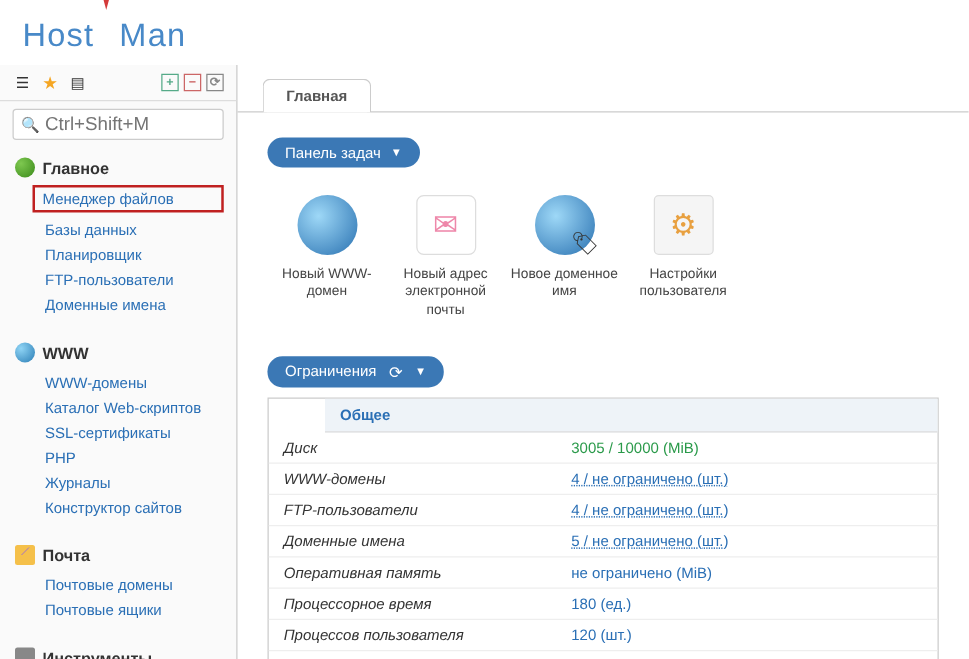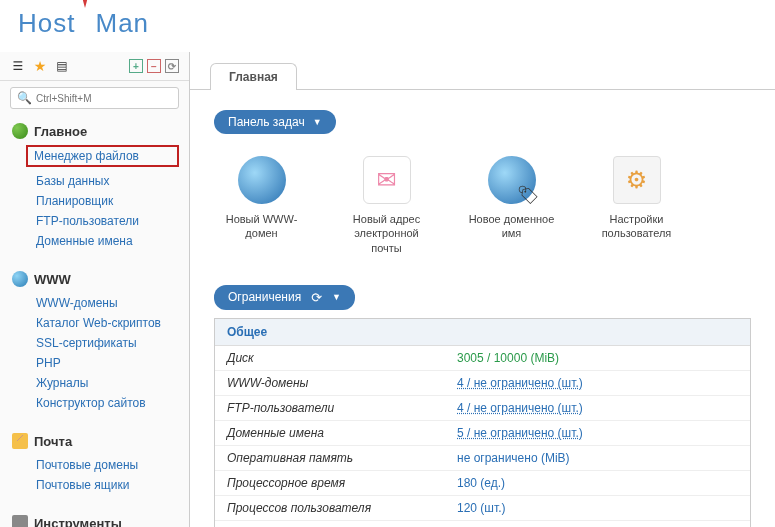--- a/index.html
+++ b/index.html
@@ -1,66 +1,66 @@
 <!DOCTYPE html>
 <html><head>
 <meta charset="utf-8">
 <style>
 * { box-sizing: border-box; margin: 0; padding: 0; }
 body { font-family: Arial, sans-serif; font-size: 12px; color: #333; background: #fff; width: 775px; }
-.logo { display: flex; align-items: flex-start; padding: 8px 18px; }
+.logo { display: flex; align-items: flex-end; padding: 8px 18px; }
 .logo-text { font-size: 26px; color: #4889c8; font-weight: 400; letter-spacing: 1px; }
 .logo-tie { display: inline-block; width: 14px; height: 36px; margin: 0 3px; position: relative; }
 .tie-knot { width: 14px; height: 10px; background: #6bb0e8; border-radius: 2px; }
 .tie-body { width: 0; height: 0; border-left: 7px solid transparent; border-right: 7px solid transparent; border-top: 26px solid #d43a3a; margin-top: -2px; }
 .layout { display: flex; }
 .sidebar { width: 190px; border-right: 1px solid #ccc; background: #fafafa; padding-bottom: 20px; }
 .toolbar { display: flex; align-items: center; gap: 6px; padding: 6px 10px; border-bottom: 1px solid #ddd; }
 .tb-icon { width: 16px; height: 16px; display: inline-flex; align-items: center; justify-content: center; font-size: 12px; cursor: pointer; }
 .star { color: #f5a623; font-size: 14px; }
 .right-tb { margin-left: auto; display: flex; gap: 4px; }
 .sq-btn { width: 14px; height: 14px; border: 1px solid #5a8; display: flex; align-items: center; justify-content: center; font-size: 10px; font-weight: bold; color: #5a8; cursor: pointer; }
 .sq-btn.minus { border-color: #c66; color: #c66; }
 .sq-btn.ref { border-color: #888; color: #888; }
 .search-box { margin: 6px 10px; border: 1px solid #ccc; border-radius: 3px; display: flex; align-items: center; padding: 3px 6px; background: #fff; }
-.search-box input { border: none; outline: none; width: 100%; font-size: 10px; color: #999; }
+.search-box input { border: none; outline: none; width: 100%; font-size: 15px; color: #999; }
 .mag { color: #bbb; margin-right: 4px; font-size: 12px; }
 .section { margin-top: 10px; }
 .sec-header { display: flex; align-items: center; gap: 6px; padding: 4px 12px; font-weight: bold; color: #333; font-size: 13px; cursor: pointer; }
 .sec-icon { width: 16px; height: 16px; display: inline-block; border-radius: 50%; }
 .globe { background: radial-gradient(circle at 30% 30%, #7ec850, #3a8a1a); position: relative; }
 .www-icon { background: radial-gradient(circle at 30% 30%, #8fd4f5, #2a7db5); }
 .mail-icon { background: #f5c04a; border-radius: 2px; position: relative; }
 .mail-icon::after { content: ''; position: absolute; top: 2px; left: 2px; right: 2px; height: 6px; background: linear-gradient(135deg, transparent 45%, #c98 45%, #c98 55%, transparent 55%); }
 .tools-icon { background: #888; border-radius: 2px; }
 .sec-items { padding: 2px 0 6px 36px; }
 .sec-items a { display: block; padding: 3px 0; color: #2a6fb5; text-decoration: none; font-size: 12px; cursor: pointer; }
 .highlight-box { border: 2px solid #c02020; padding: 2px 6px; margin: 2px 10px 2px 26px; }
 .highlight-box a { color: #2a6fb5; text-decoration: none; }
 .content { flex: 1; padding: 0; }
 .tabs { padding: 10px 0 0 20px; border-bottom: 1px solid #ccc; font-weight: bold; }
 .tab { display: inline-block; padding: 6px 18px; border: 1px solid #ccc; border-bottom: none; border-radius: 6px 6px 0 0; background: #fff; font-size: 12px; color: #555; cursor: pointer; position: relative; top: 1px; }
 .panel-area { padding: 20px 24px; }
 .panel-btn { display: inline-flex; align-items: center; gap: 8px; background: #3b78b5; color: #fff; padding: 5px 14px; border-radius: 12px; font-size: 12px; cursor: pointer; }
 .panel-btn .chev { font-size: 9px; }
-.task-grid { display: flex; gap: 30px; margin: 22px 0 30px 0; }
+.task-grid { display: flex; margin: 22px 0 30px 0; }
 .task-item { width: 95px; text-align: center; cursor: pointer; }
 .task-icon { width: 48px; height: 48px; margin: 0 auto 8px auto; border-radius: 6px; display: flex; align-items: center; justify-content: center; font-size: 28px; }
 .ic-globe { background: radial-gradient(circle at 35% 35%, #9ed8f7, #2870b0); border-radius: 50%; color: #fff; }
 .ic-mail { background: #fff; border: 1px solid #ddd; position: relative; }
 .ic-mail::before { content: '✉'; font-size: 24px; color: #e8a; }
 .ic-domain { background: radial-gradient(circle at 35% 35%, #9ed8f7, #2870b0); border-radius: 50%; position: relative; }
 .ic-domain::after { content: '🏷'; font-size: 18px; position: absolute; right: -4px; bottom: -2px; }
 .ic-settings { background: #f5f5f5; border: 1px solid #ddd; border-radius: 4px; }
 .ic-settings::before { content: '⚙'; color: #e8a040; font-size: 24px; }
 .task-label { font-size: 11px; color: #444; line-height: 1.3; }
 .limits-header { display: inline-flex; align-items: center; gap: 10px; background: #3b78b5; color: #fff; padding: 5px 14px; border-radius: 12px; font-size: 12px; }
 .limits-header .ref { font-size: 13px; cursor: pointer; }
 .limits-box { border: 1px solid #ccc; margin-top: 8px; }
-.limits-sub { background: #eef3f8; padding: 6px 12px; color: #2a6fb5; font-weight: bold; font-size: 12px; border-bottom: 1px solid #ddd; }
+.limits-sub { background: #eef3f8; padding: 6px 12px; color: #2a6fb5; font-weight: bold; font-size: 12px; border-bottom: 1px solid #ddd; margin-left: 45px; }
 .lim-row { display: flex; padding: 5px 12px; border-bottom: 1px solid #eee; font-size: 12px; }
 .lim-row:last-child { border-bottom: none; }
 .lim-label { width: 230px; color: #333; font-style: italic; }
 .lim-val { color: #2a6fb5; }
 .lim-val.green { color: #2a9a4a; }
 .lim-val .ul { text-decoration: underline dotted; }
 </style>
 </head>
 <body>
 

